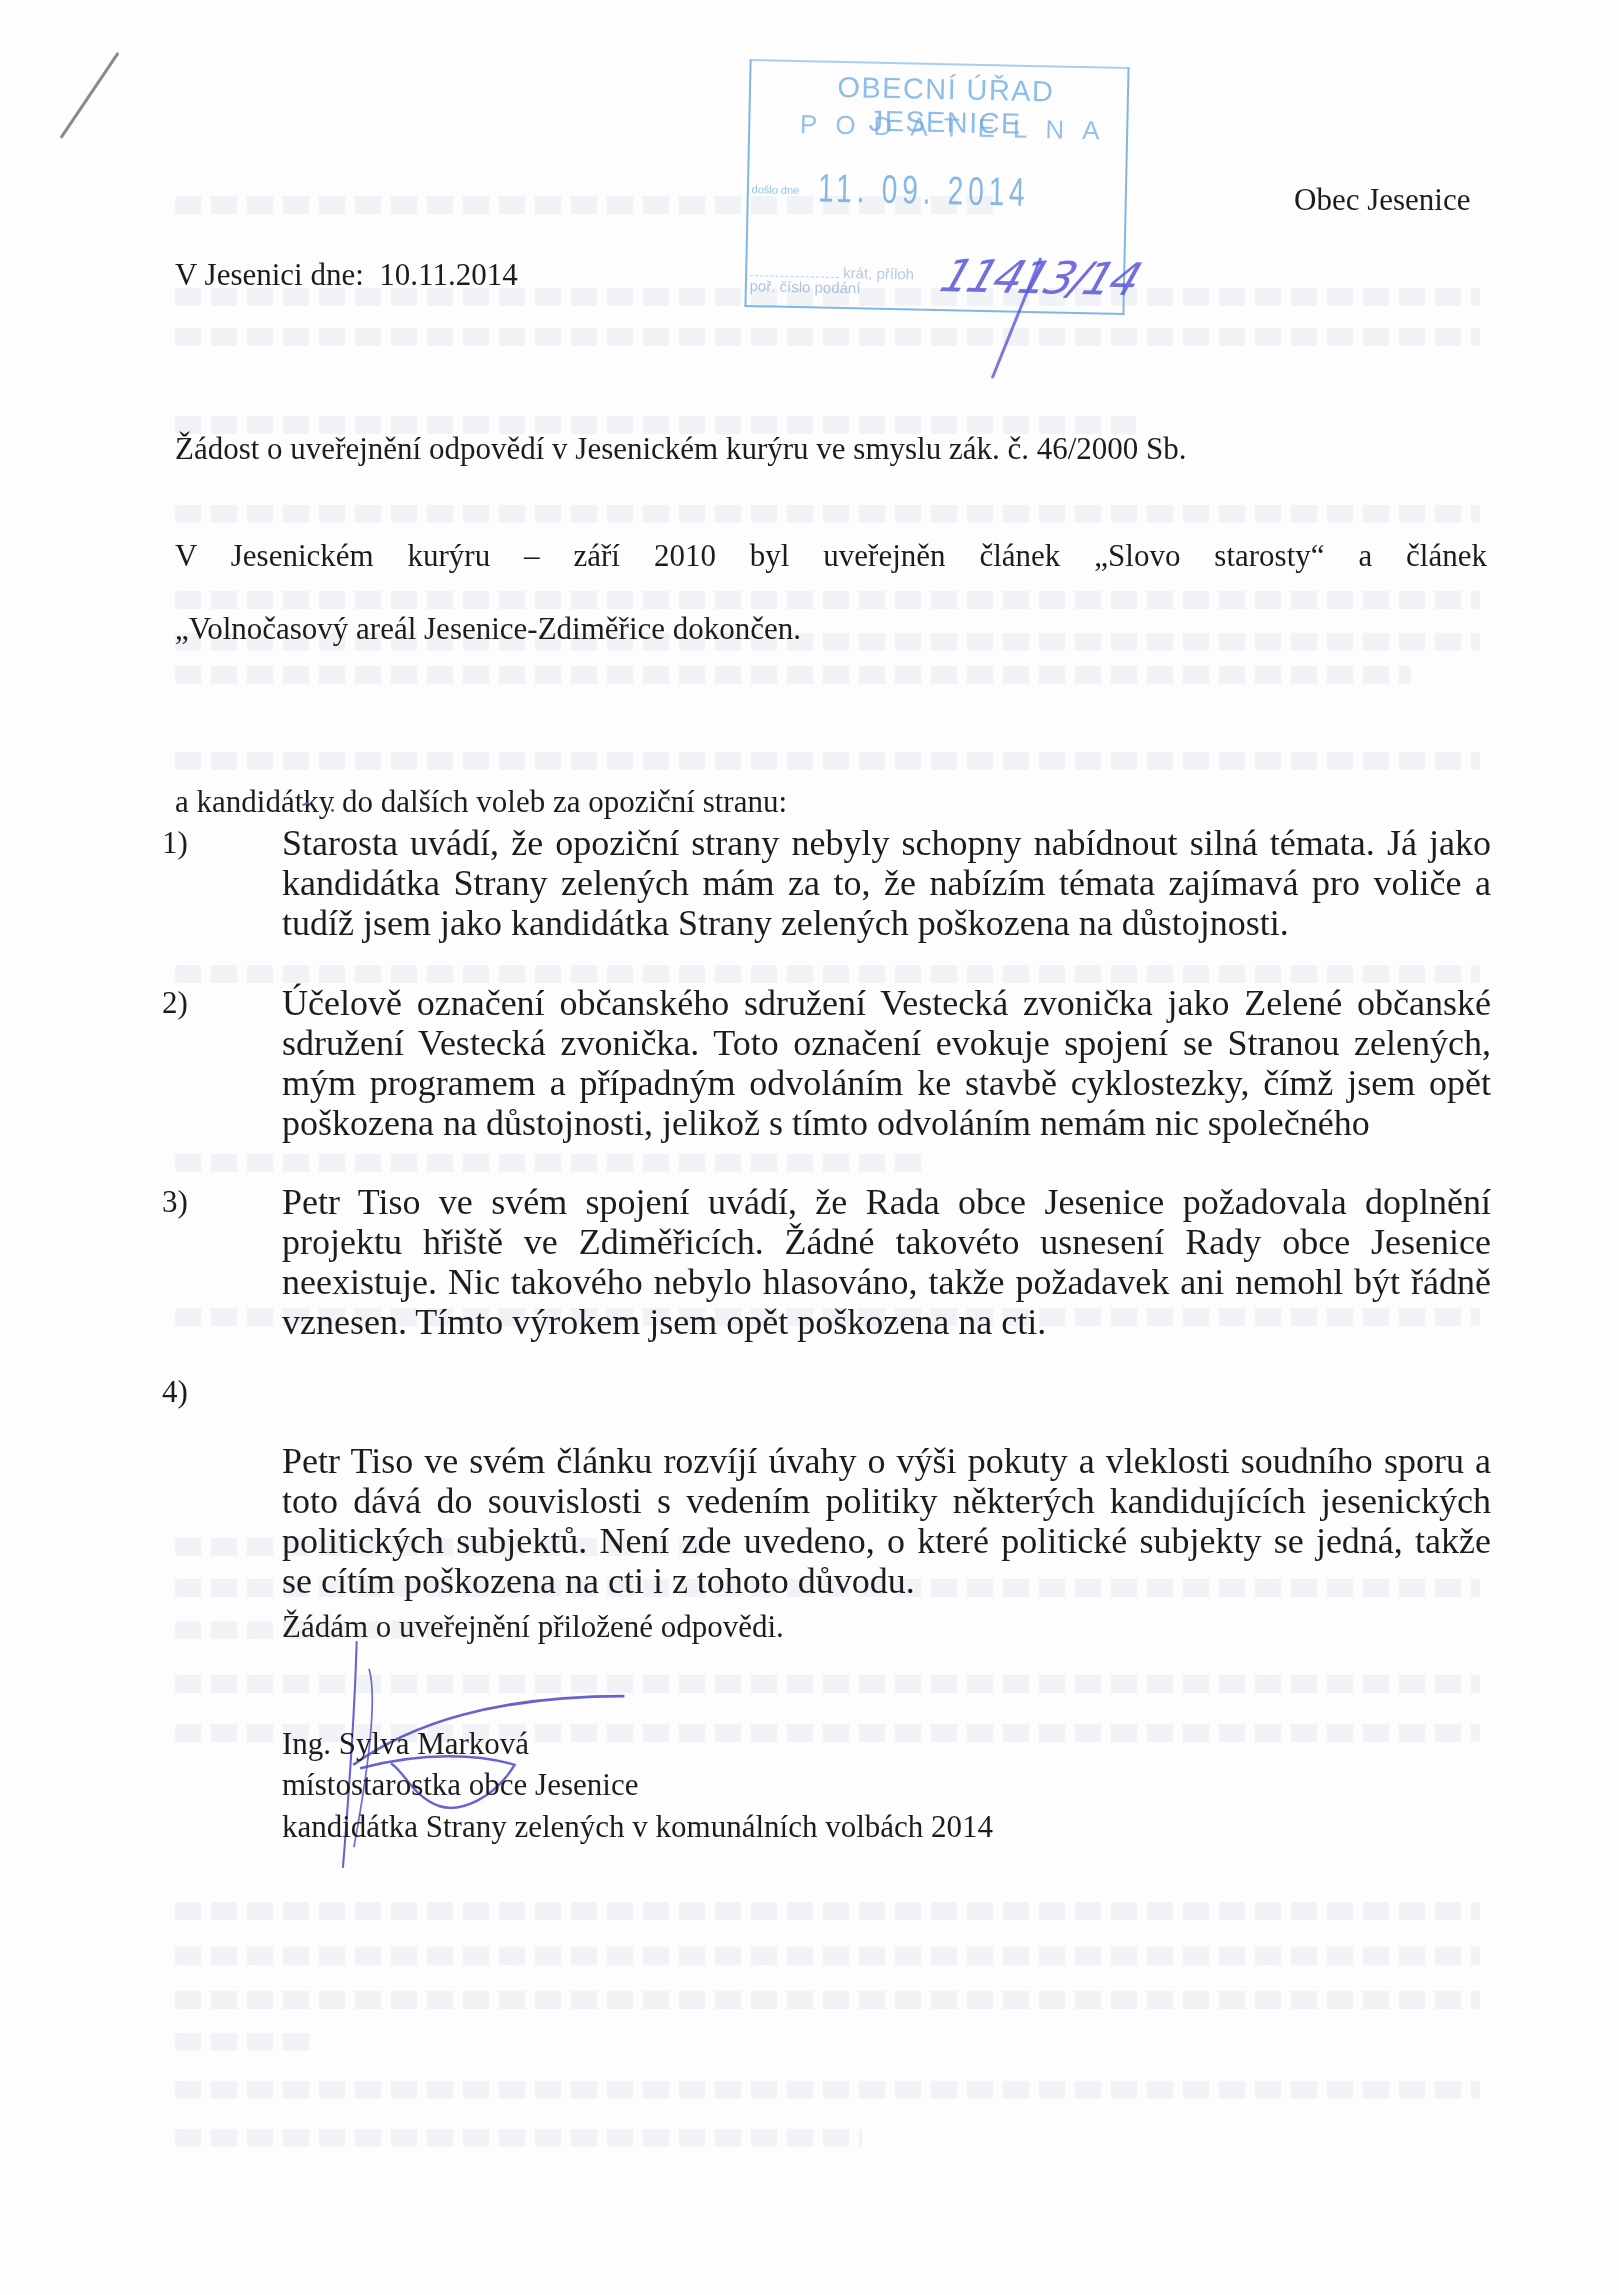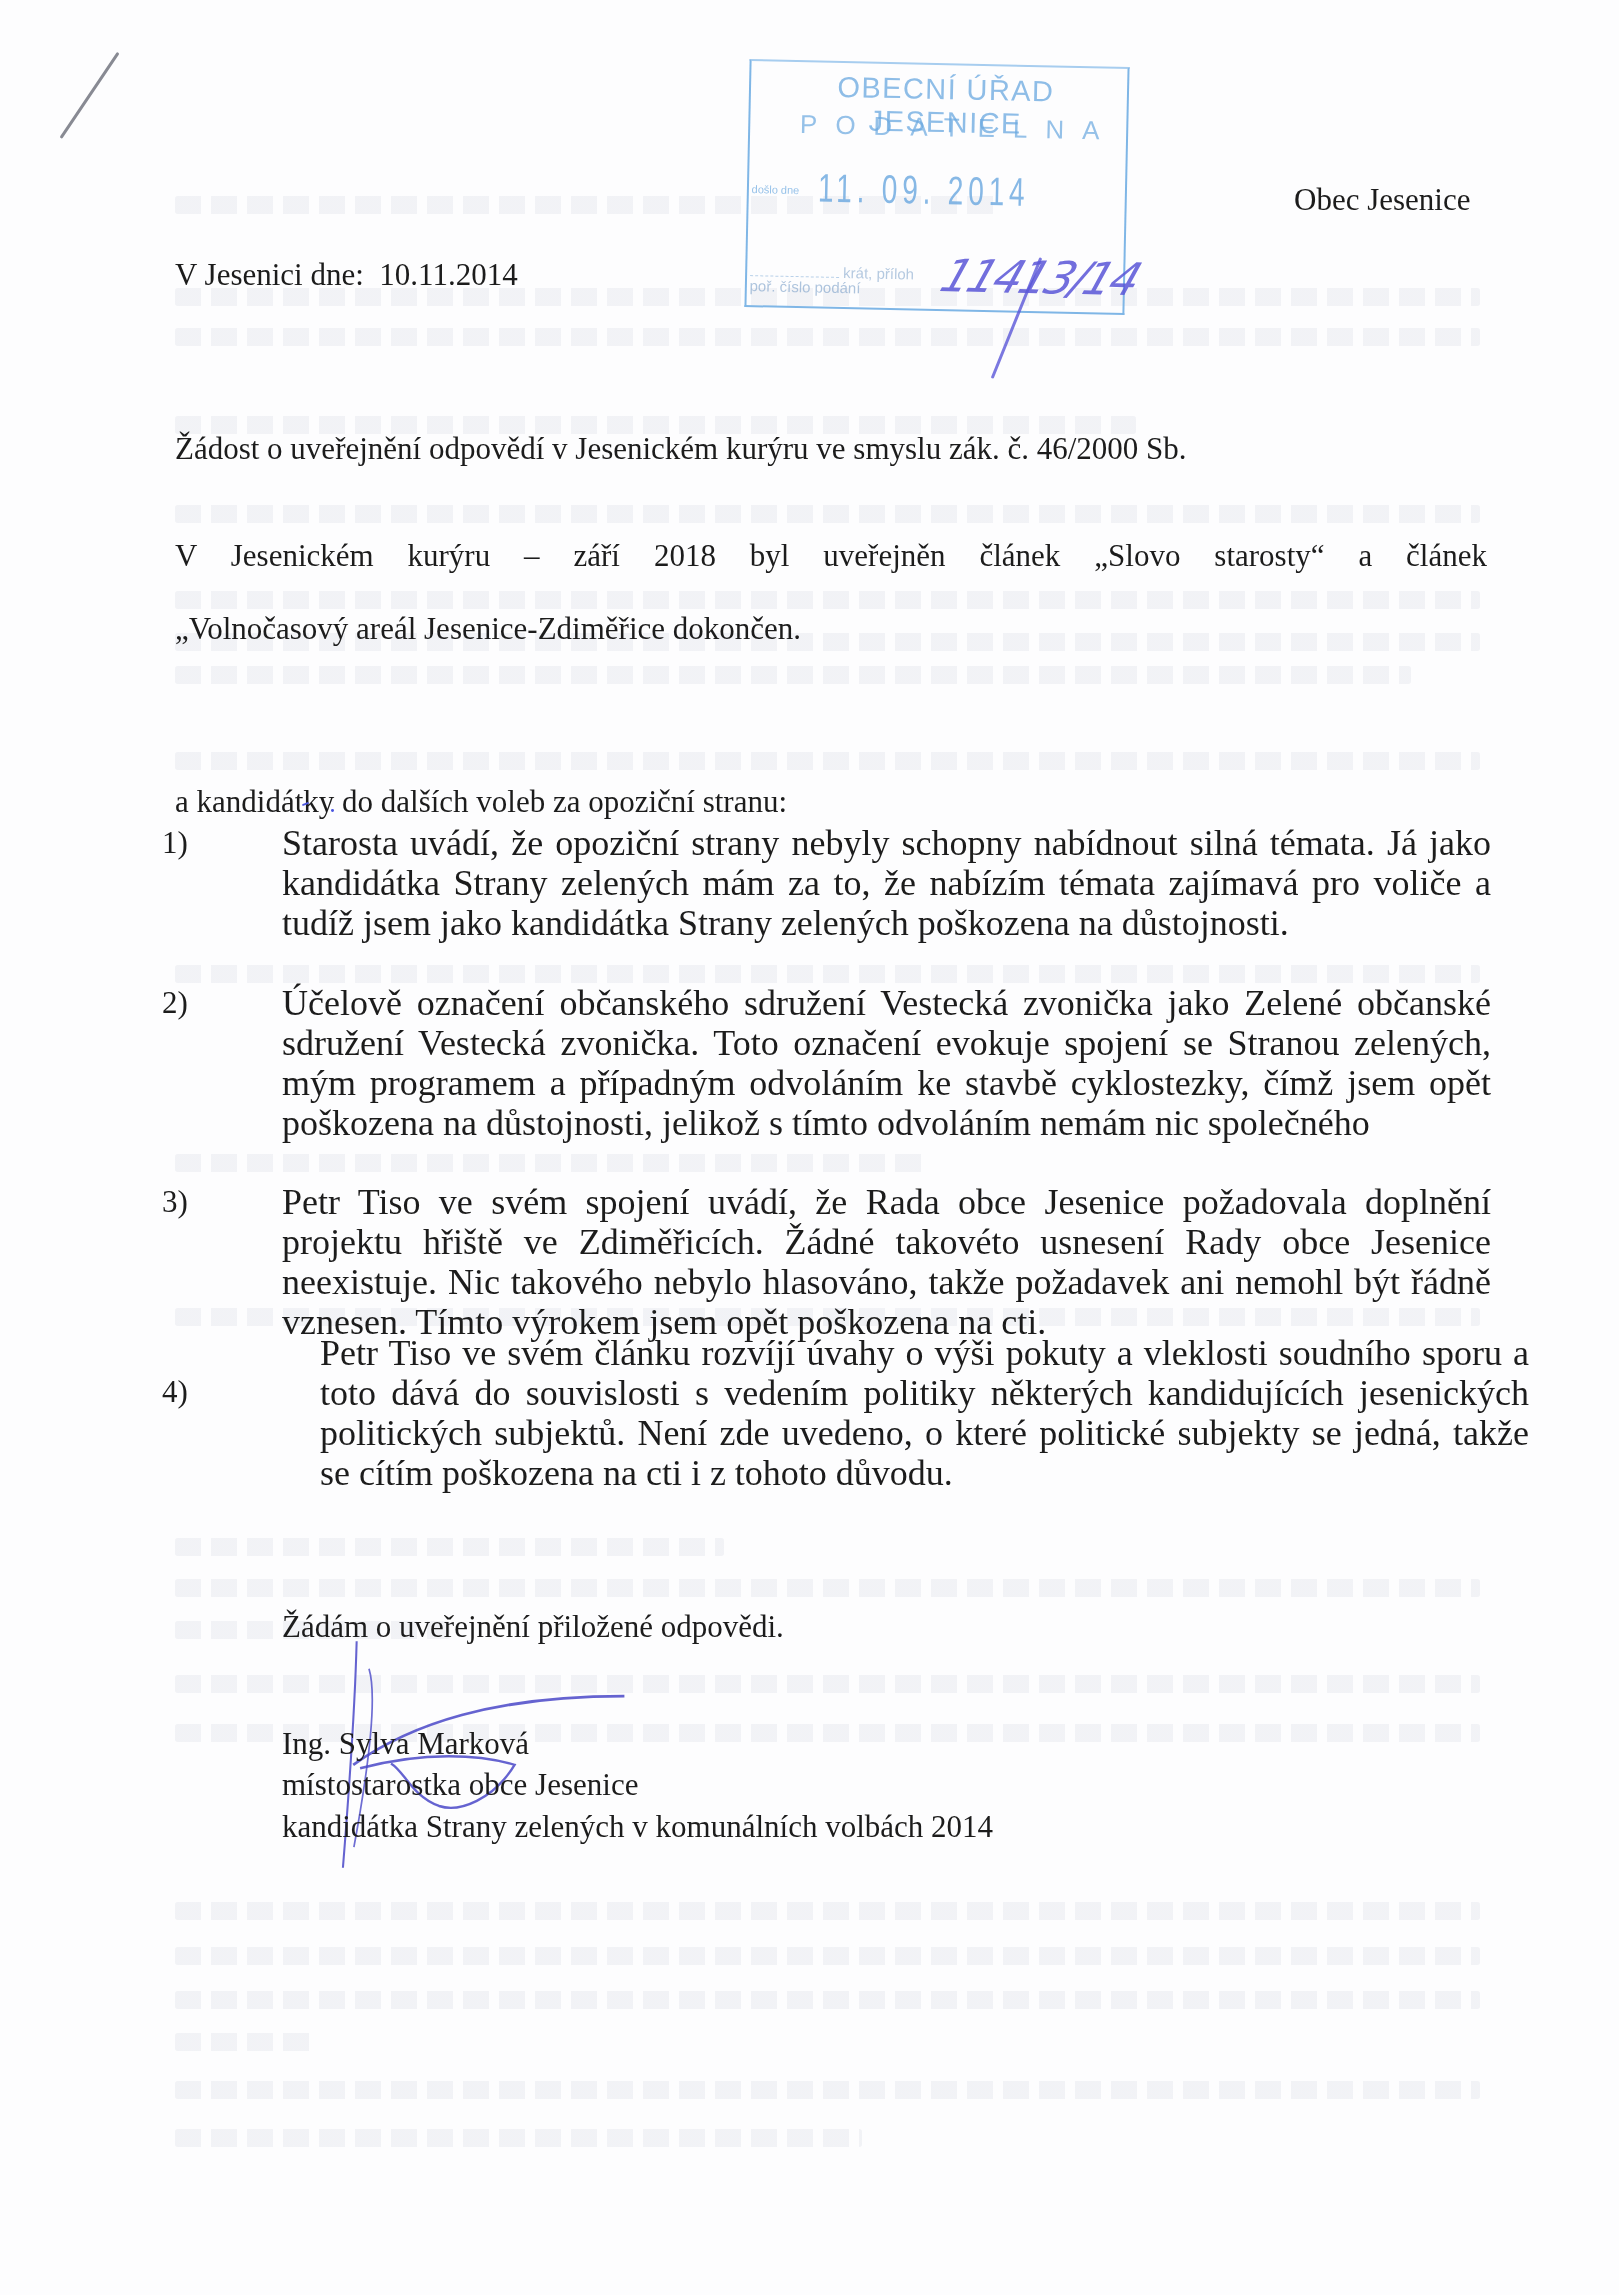--- a/index.html
+++ b/index.html
@@ -89,21 +89,21 @@
     <div class="stamp-number">11413/14</div>
   </div>
   <div class="stamp-slash"></div>
 
   <div class="txt" style="left:1294px; top:180px;">Obec Jesenice</div>
   <div class="txt" style="left:175px; top:255px;">
     <span>V Jesenici dne:</span>&nbsp; <span>10.11.2014</span>
   </div>
   <div class="txt" style="left:175px; top:384px;margin-top:45px;">Žádost o uveřejnění odpovědí v Jesenickém kurýru ve smyslu zák. č. 46/2000 Sb.</div>
 
-  <div class="txt justify-full" style="left:175px; top:536px; width:1312px;">V Jesenickém kurýru – září 2018 byl uveřejněn článek „Slovo starosty“ a článek</div>
+  <div class="txt justify-full" style="left:175px; top:536px; width:1312px;">V Jesenickém kurýru – září 2010 byl uveřejněn článek „Slovo starosty“ a článek</div>
   <div class="txt" style="left:175px; top:609px;">„Volnočasový areál Jesenice-Zdiměřice dokončen.</div>
 
   <div class="txt" style="left:175px; top:735px;margin-top:47px;">a kandidátky do dalších voleb za opoziční stranu:</div>
 
   <div class="blue-tick" style="left:302px; top:803px; transform:rotate(-20deg);"></div>
   <div class="blue-tick" style="left:331px; top:809px; width:3.4px; height:3.4px;"></div>
 
   <div>
     <div class="num" style="top:823px;">1)</div>
     <div class="item-body justify" style="top:823px;">Starosta uvádí, že opoziční strany nebyly schopny nabídnout silná témata. Já jako kandidátka Strany zelených mám za to, že nabízím témata zajímavá pro voliče a tudíž jsem jako kandidátka Strany zelených poškozena na důstojnosti.</div>
@@ -111,21 +111,21 @@
   <div>
     <div class="num" style="top:983px;">2)</div>
     <div class="item-body justify" style="top:983px;">Účelově označení občanského sdružení Vestecká zvonička jako Zelené občanské sdružení Vestecká zvonička. Toto označení evokuje spojení se Stranou zelených, mým programem a případným odvoláním ke stavbě cyklostezky, čímž jsem opět poškozena na důstojnosti, jelikož s tímto odvoláním nemám nic společného</div>
   </div>
   <div>
     <div class="num" style="top:1182px;">3)</div>
     <div class="item-body justify" style="top:1182px;">Petr Tiso ve svém spojení uvádí, že Rada obce Jesenice požadovala doplnění projektu hřiště ve Zdiměřicích. Žádné takovéto usnesení Rady obce Jesenice neexistuje. Nic takového nebylo hlasováno, takže požadavek ani nemohl být řádně vznesen. Tímto výrokem jsem opět poškozena na cti.</div>
   </div>
   <div>
     <div class="num" style="top:1372px;">4)</div>
-    <div class="item-body justify" style="top:1333px;margin-left:38px;">Petr Tiso ve svém článku rozvíjí úvahy o výši pokuty a vleklosti soudního sporu a toto dává do souvislosti s vedením politiky některých kandidujících jesenických politických subjektů. Není zde uvedeno, o které politické subjekty se jedná, takže se cítím poškozena na cti i z tohoto důvodu.</div>
+    <div class="item-body justify" style="top:1441px;">Petr Tiso ve svém článku rozvíjí úvahy o výši pokuty a vleklosti soudního sporu a toto dává do souvislosti s vedením politiky některých kandidujících jesenických politických subjektů. Není zde uvedeno, o které politické subjekty se jedná, takže se cítím poškozena na cti i z tohoto důvodu.</div>
   </div>
 
   <div class="txt" style="left:282px; top:1607px;">Žádám o uveřejnění přiložené odpovědi.</div>
 
   <svg class="sig-svg" viewBox="0 0 520 330">
     <path d="M100 0 C 98 80, 92 180, 80 330" stroke="#4a48c8" stroke-width="3" fill="none" opacity="0.85"></path>
     <path d="M118 40 C 130 80, 120 170, 96 300" stroke="#4a48c8" stroke-width="2.5" fill="none" opacity="0.8"></path>
     <path d="M95 180 C 180 120, 300 80, 490 80" stroke="#4a48c8" stroke-width="4" fill="none" opacity="0.85"></path>
     <path d="M105 185 C 200 160, 280 165, 330 180 C 300 230, 250 250, 220 240 C 180 225, 170 190, 150 178" stroke="#4a48c8" stroke-width="3.5" fill="none" opacity="0.85"></path>
   </svg>

